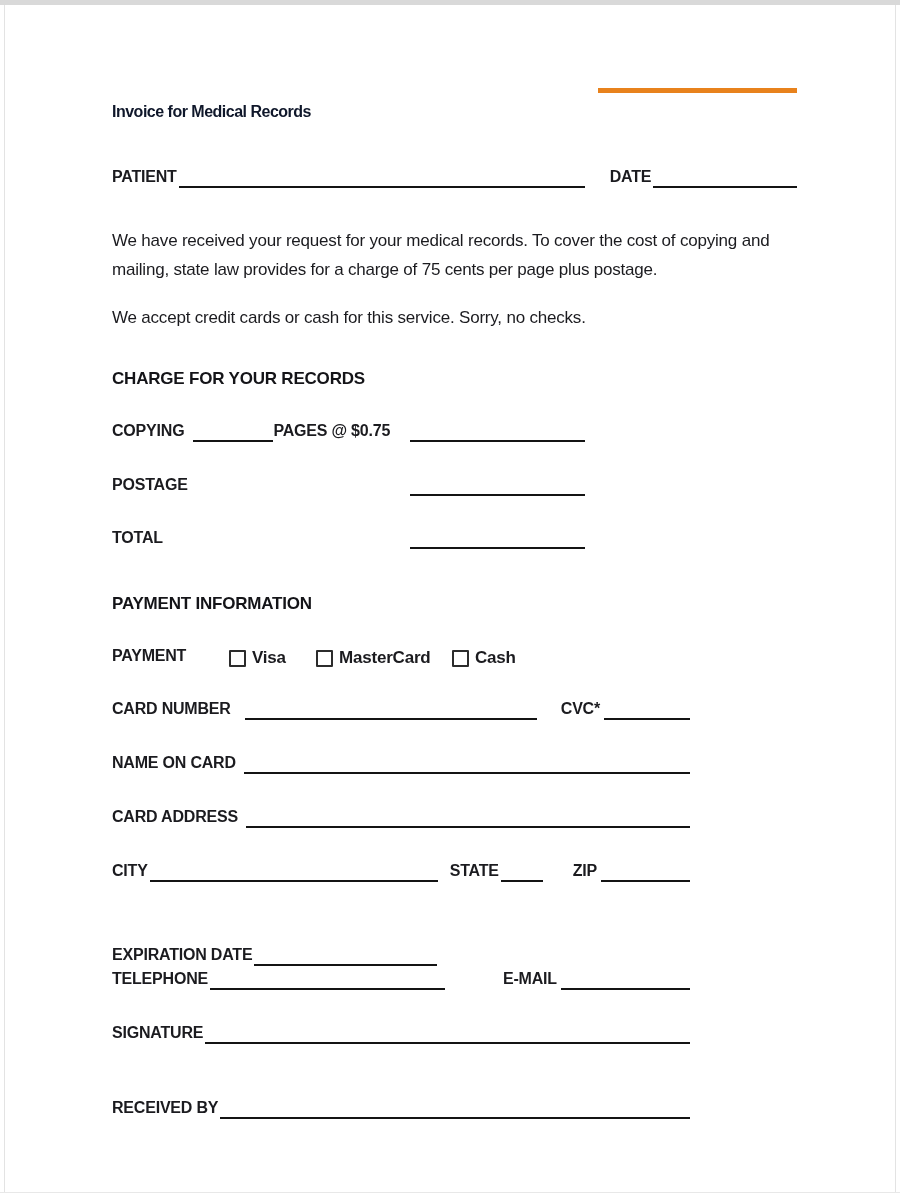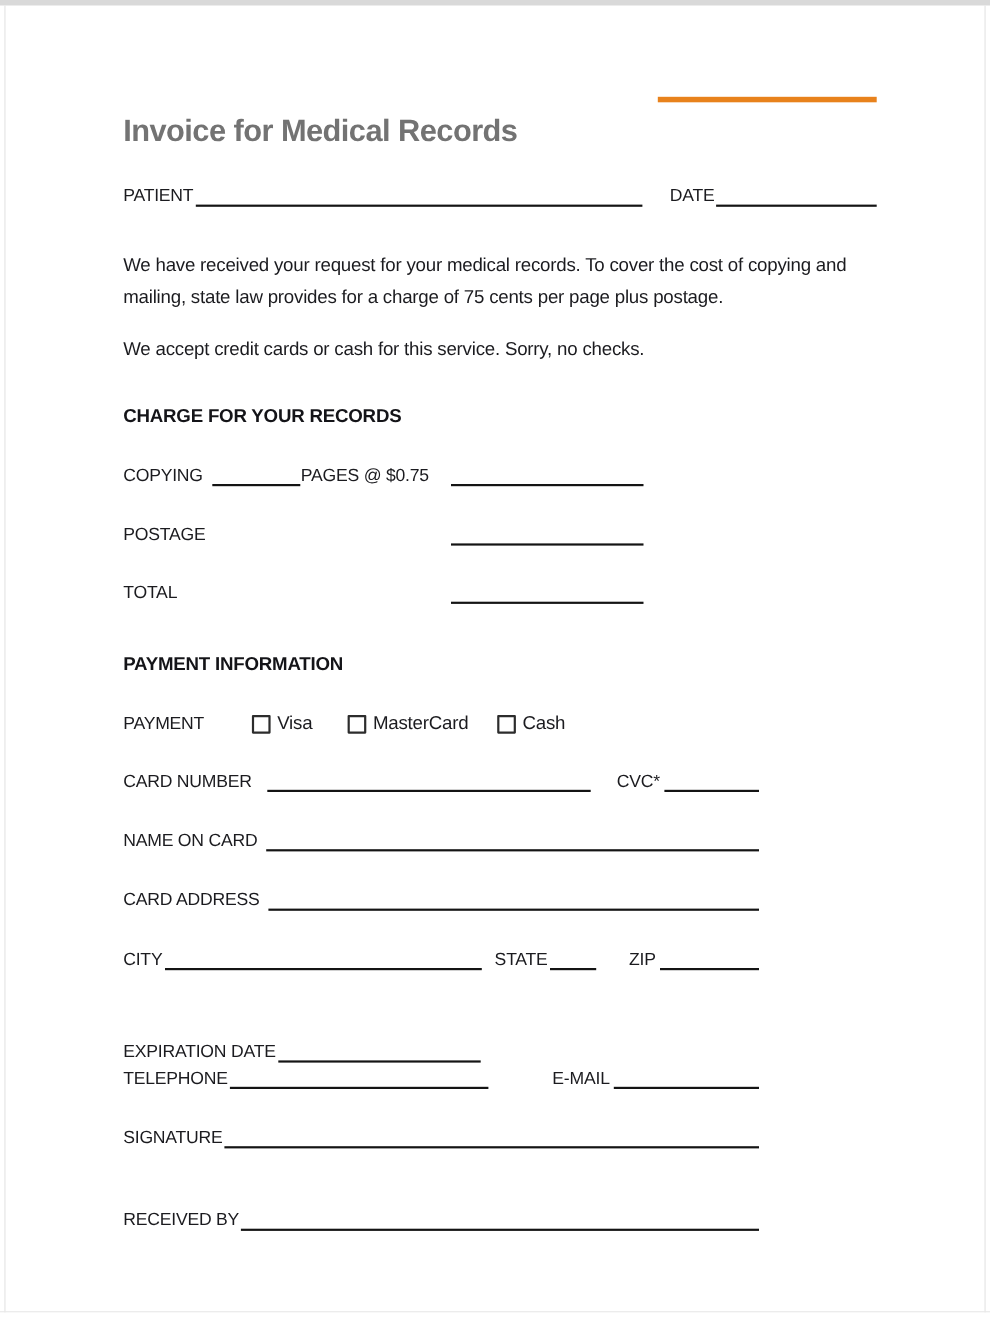--- a/index.html
+++ b/index.html
@@ -14,26 +14,26 @@
   
   .edge-top    { position:absolute; left:0; top:0; width:900px; height:5px; background:#d9d9d9; }
   .edge-left   { position:absolute; left:4px; top:5px; width:1px; height:1188px; background:#e3e3e3; }
   .edge-right  { position:absolute; left:895px; top:5px; width:1px; height:1188px; background:#e3e3e3; }
   .edge-bottom { position:absolute; left:0; top:1192px; width:900px; height:1px; background:#e8e8e8; }
 
   .accent-rule { position:absolute; left:598px; top:88px; width:199px; height:5px; }
 
   .doc-title {
     position:absolute; left:112px; top:103px;
-    font-size:28px; font-weight:bold; letter-spacing:-0.5px; color:#737373;
+    font-size:16px; font-weight:bold; letter-spacing:-0.5px; color:#0f172a;
   }
 
   .row {
-    position:absolute; display:flex; align-items:flex-end;
-    height:22px; font-size:16px; letter-spacing:-0.2px;
+    position:absolute; display:flex; align-items:center;
+    height:22px; font-size:16px; letter-spacing:-0.2px;font-weight:bold;
   }
   .lbl { line-height:1.05; white-space:nowrap; }
   .line {
     display:inline-block; height:2px; align-self:flex-end;
     border-bottom:2px solid #141414; margin-left:4px;
   }
   .line.flex { flex:1 1 auto; }
   .spacer { display:inline-block; height:1px; }
 
   .para {

